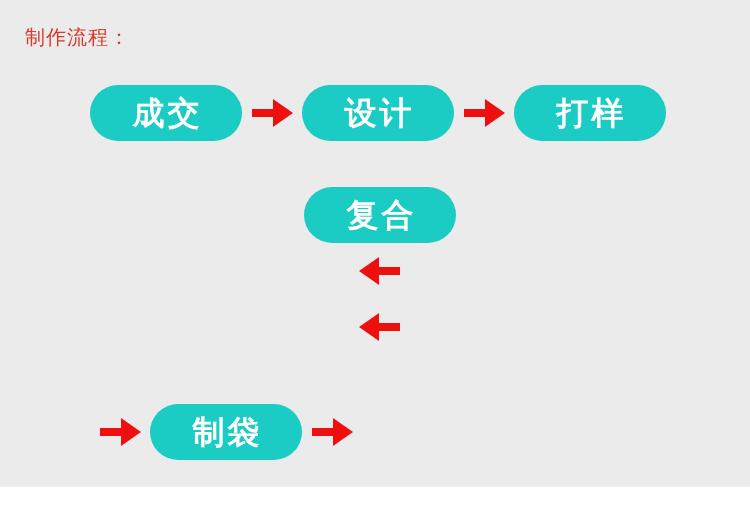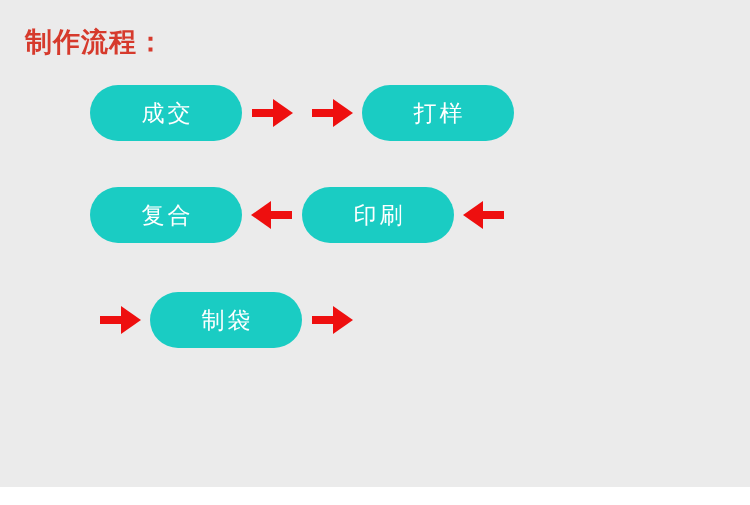--- a/index.html
+++ b/index.html
@@ -7,41 +7,41 @@
     width:750px;height:505px;position:relative;background:#ffffff;
     font-family:"Liberation Sans","DejaVu Sans",sans-serif;
     overflow:hidden;
   }
   .panel{
     position:absolute;left:0;top:0;width:750px;height:487px;
     background:var(--panel,#ebebeb);
   }
   .page-title{
     position:absolute;left:25px;top:24px;
-    font-size:27px;font-weight:bold;letter-spacing:1px;
+    font-size:20px;font-weight:normal;letter-spacing:1px;
     color:var(--title,#d63a2c);
   }
   .flow{
     position:absolute;left:90px;top:85px;width:580px;
   }
   .flow-row{
     display:flex;align-items:center;margin-bottom:46px;
   }
-  .flow-row:nth-child(2){margin-bottom:49px;}
+  .flow-row:nth-child(2){margin-bottom:49px;flex-direction:column;}
   .flow-row:nth-child(3){margin-bottom:37px;}
   .flow-row:nth-child(4){margin-bottom:0;}
   .pill{
     width:152px;height:56px;border-radius:28px;
     background:var(--pill,#1accc3);
     display:flex;align-items:center;justify-content:center;
     flex:0 0 auto;
   }
   .pill span{
     color:var(--pill-text,#ffffff);
-    font-size:23px;font-weight:normal;letter-spacing:3px;
+    font-size:32px;font-weight:bold;letter-spacing:3px;
     margin-left:3px; 
     line-height:1;
   }
   .arrow{
     width:60px;height:56px;flex:0 0 auto;
     display:flex;align-items:center;justify-content:center;
     color:var(--arrow,#ee0f0f);
   }
   .arrow svg{display:block;}
   .arrow.left svg{transform:scaleX(-1);}
@@ -57,42 +57,42 @@
     <div class="flow-row">
       <div class="pill">
         <span>成交</span>
       </div>
       <div class="arrow right">
         <svg width="42" height="30" viewBox="0 0 42 30" aria-hidden="true">
           <rect x="1" y="11" width="23" height="8" fill="currentColor"></rect>
           <polygon points="22,1 42,15 22,29" fill="currentColor"></polygon>
         </svg>
       </div>
+      <div class="pill">
+        <span>设计</span>
+      </div>
       <div class="arrow right">
         <svg width="42" height="30" viewBox="0 0 42 30" aria-hidden="true">
           <rect x="1" y="11" width="23" height="8" fill="currentColor"></rect>
           <polygon points="22,1 42,15 22,29" fill="currentColor"></polygon>
         </svg>
       </div>
       <div class="pill">
         <span>打样</span>
       </div>
     </div>
     <div class="flow-row">
       <div class="pill">
         <span>复合</span>
       </div>
       <div class="arrow left">
         <svg width="42" height="30" viewBox="0 0 42 30" aria-hidden="true">
           <rect x="1" y="11" width="23" height="8" fill="currentColor"></rect>
           <polygon points="22,1 42,15 22,29" fill="currentColor"></polygon>
         </svg>
-      </div>
-      <div class="pill">
-        <span>印刷</span>
       </div>
       <div class="arrow left">
         <svg width="42" height="30" viewBox="0 0 42 30" aria-hidden="true">
           <rect x="1" y="11" width="23" height="8" fill="currentColor"></rect>
           <polygon points="22,1 42,15 22,29" fill="currentColor"></polygon>
         </svg>
       </div>
     </div>
     <div class="flow-row">
       <div class="arrow right">

